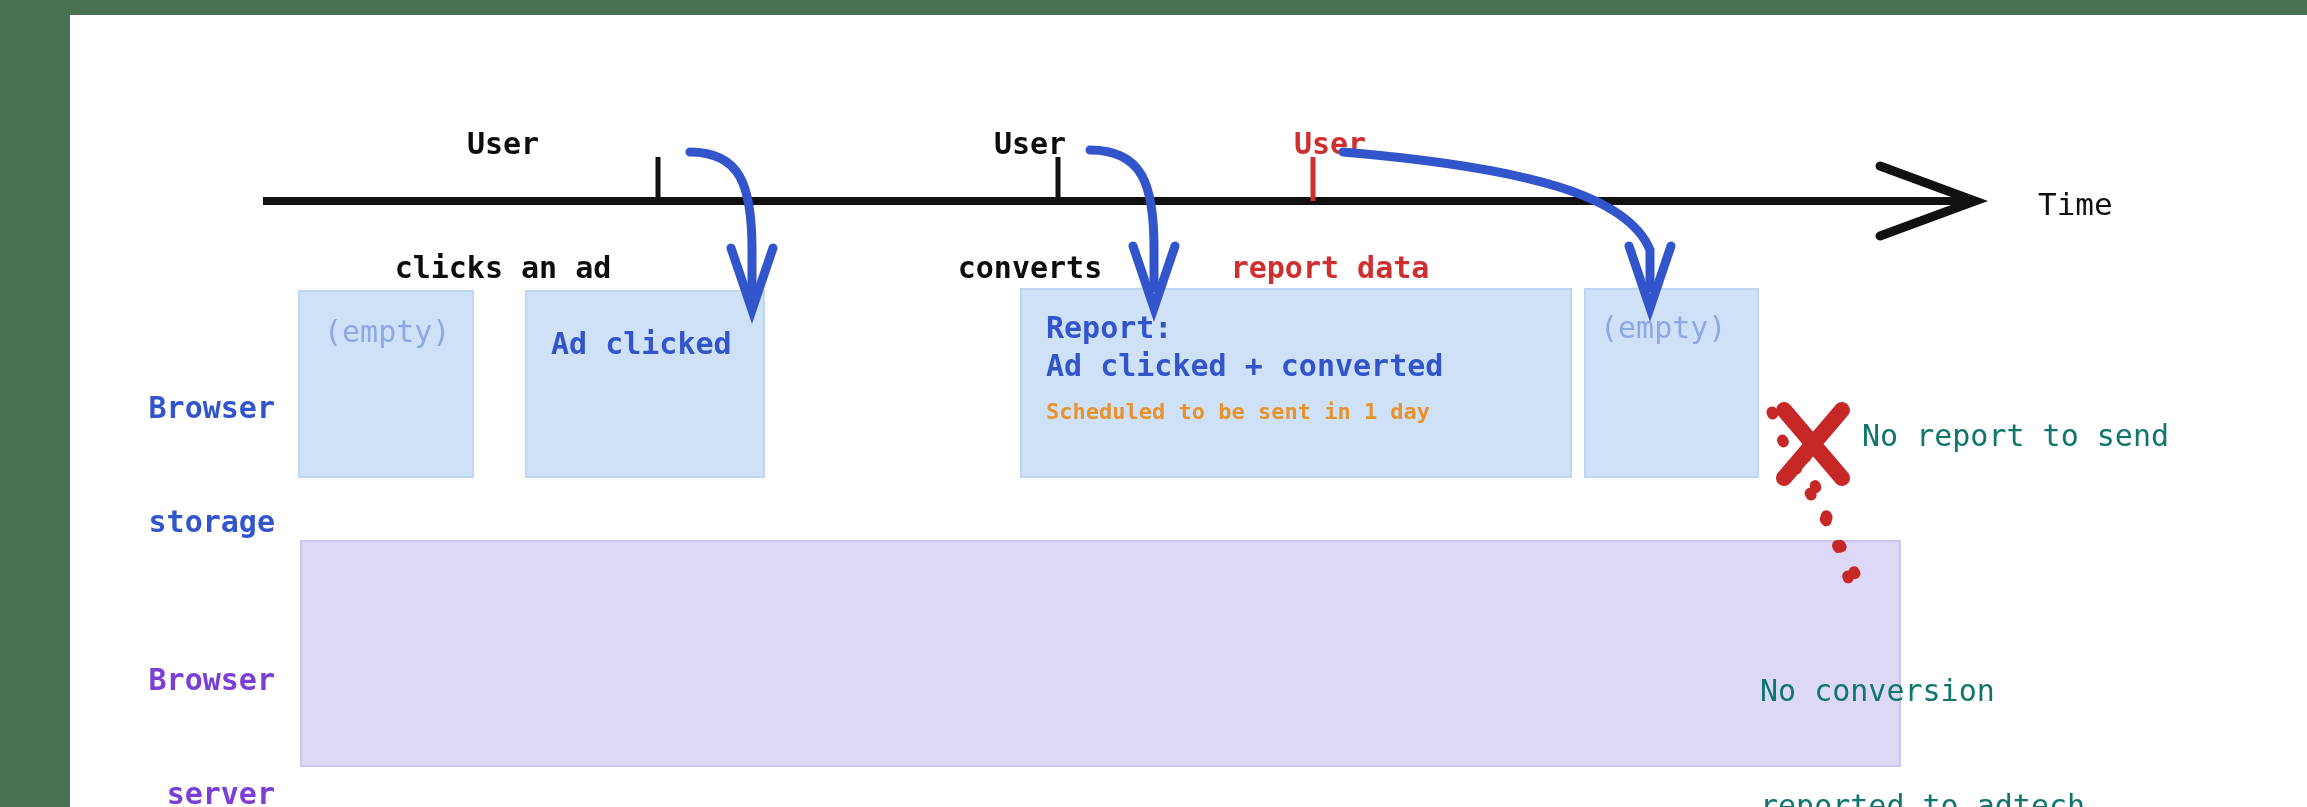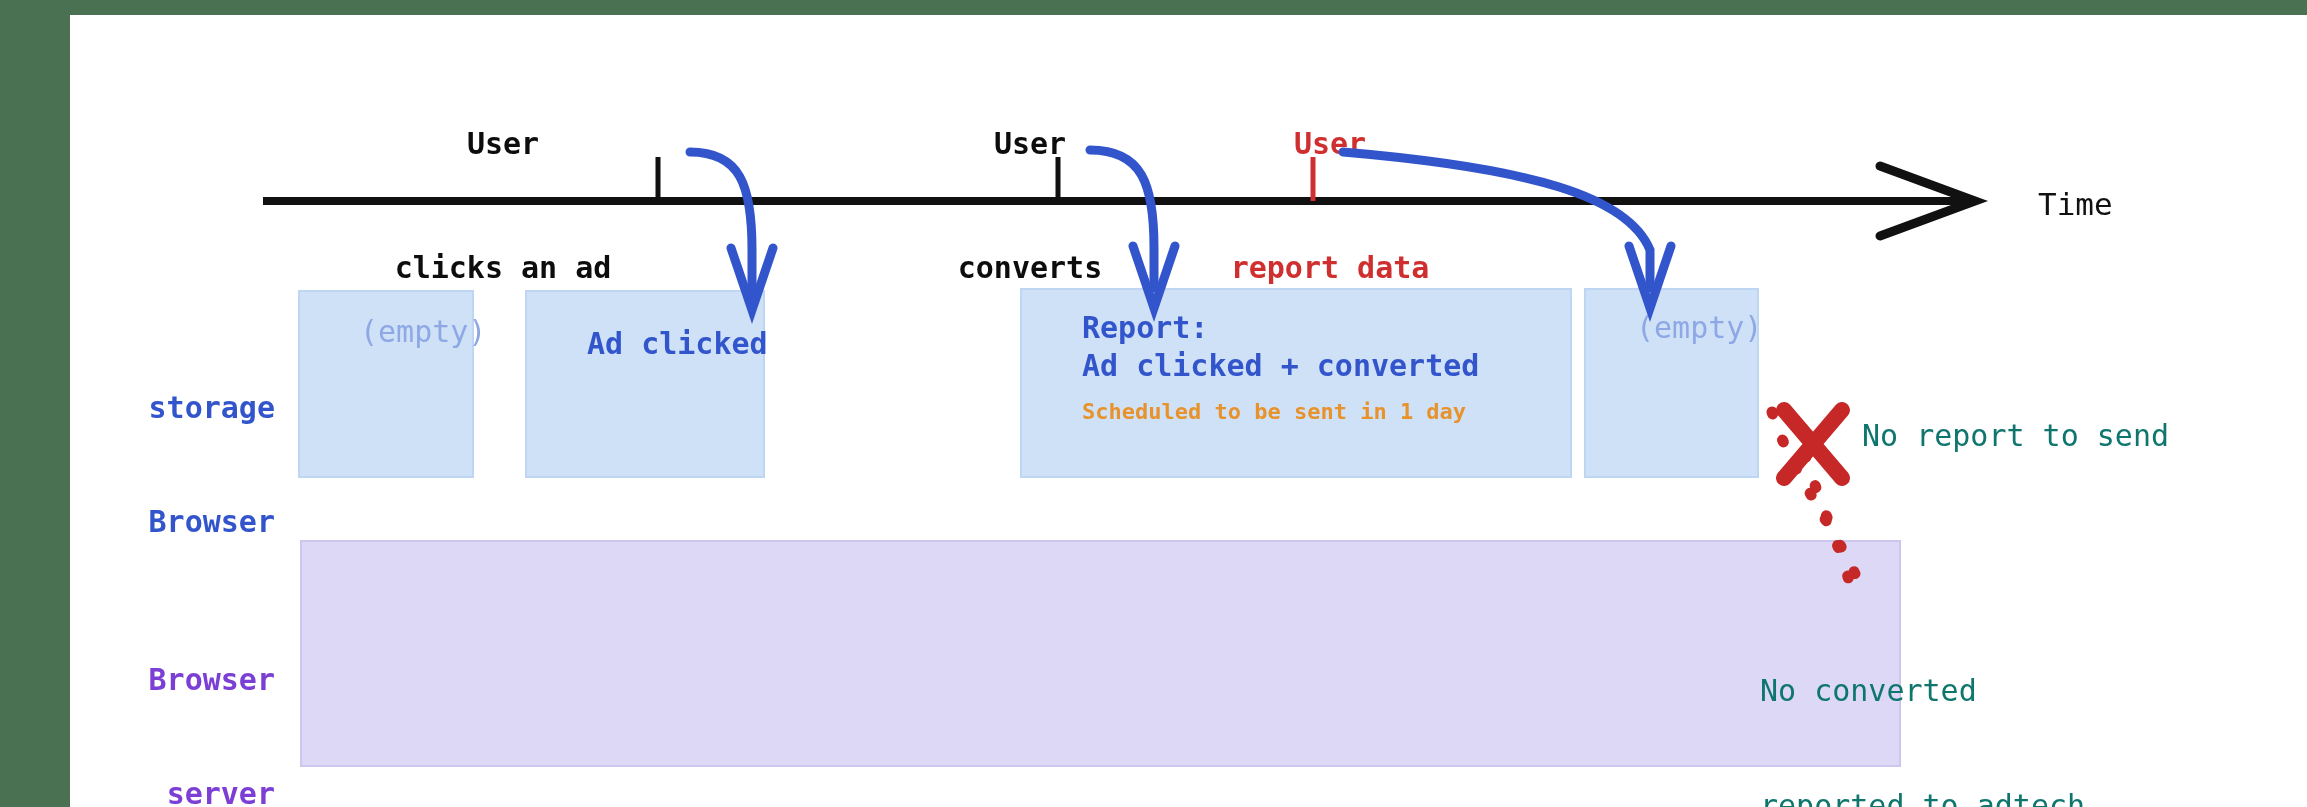--- a/index.html
+++ b/index.html
@@ -84,21 +84,20 @@
     position: absolute;
     background: #cfe1f7;
     border: 2px solid #bfd6f2;
     box-sizing: border-box;
   }
   .box-text {
     position: absolute;
     font-size: 30px;
     white-space: pre;
     line-height: 1.3;
-    margin-left: 36px;
   }
   .t-empty  { color: #8ea8e6; }
   .t-main   { color: #3355cc; font-weight: bold; }
   .t-sched  { color: #e8922b; font-size: 22px; font-weight: bold; }
 
   .adtech-box {
     position: absolute;
     left: 300px; top: 540px;
     width: 1601px; height: 227px;
     background: #ded8f7;
@@ -136,22 +135,22 @@
   </div>
 
   <div class="evt-label evt-red" style="left:1180px; top:40px; width:300px;">
     <div>User</div>
     <div>report data</div>
   </div>
 
   <div class="time-label">Time</div>
 
   <div class="row-label row-label-browser">
+    <div>Browser</div>
     <div>storage</div>
-    <div>Browser</div>
   </div>
 
   <div class="row-label row-label-adtech">
     <div>Browser</div>
     <div>server</div>
   </div>
 
   <div class="store-box" style="left:298px; top:290px; width:176px; height:188px;">
     <div class="box-text t-empty" style="left:24px; top:20px;">(empty)</div>
   </div>
@@ -168,21 +167,21 @@
 
   <div class="store-box" style="left:1584px; top:288px; width:175px; height:190px;">
     <div class="box-text t-empty" style="left:14px; top:18px;">(empty)</div>
   </div>
 
   <div class="adtech-box"></div>
 
   <div class="note-red note-nosend">No report to send</div>
 
   <div class="note-red note-noconv">
-    <div>No converted</div>
+    <div>No conversion</div>
     <div>reported to adtech</div>
   </div>
 
   <svg id="art" viewBox="0 0 2307 807">
 
     <line x1="263" y1="201" x2="1962" y2="201" stroke="#111111" stroke-width="8"></line>
 
     <polyline points="1880,166 1975,201 1880,236" fill="none" stroke="#111111" stroke-width="9" stroke-linecap="round" stroke-linejoin="miter"></polyline>
 
     <line x1="658" y1="157" x2="658" y2="201" stroke="#111111" stroke-width="5"></line>

